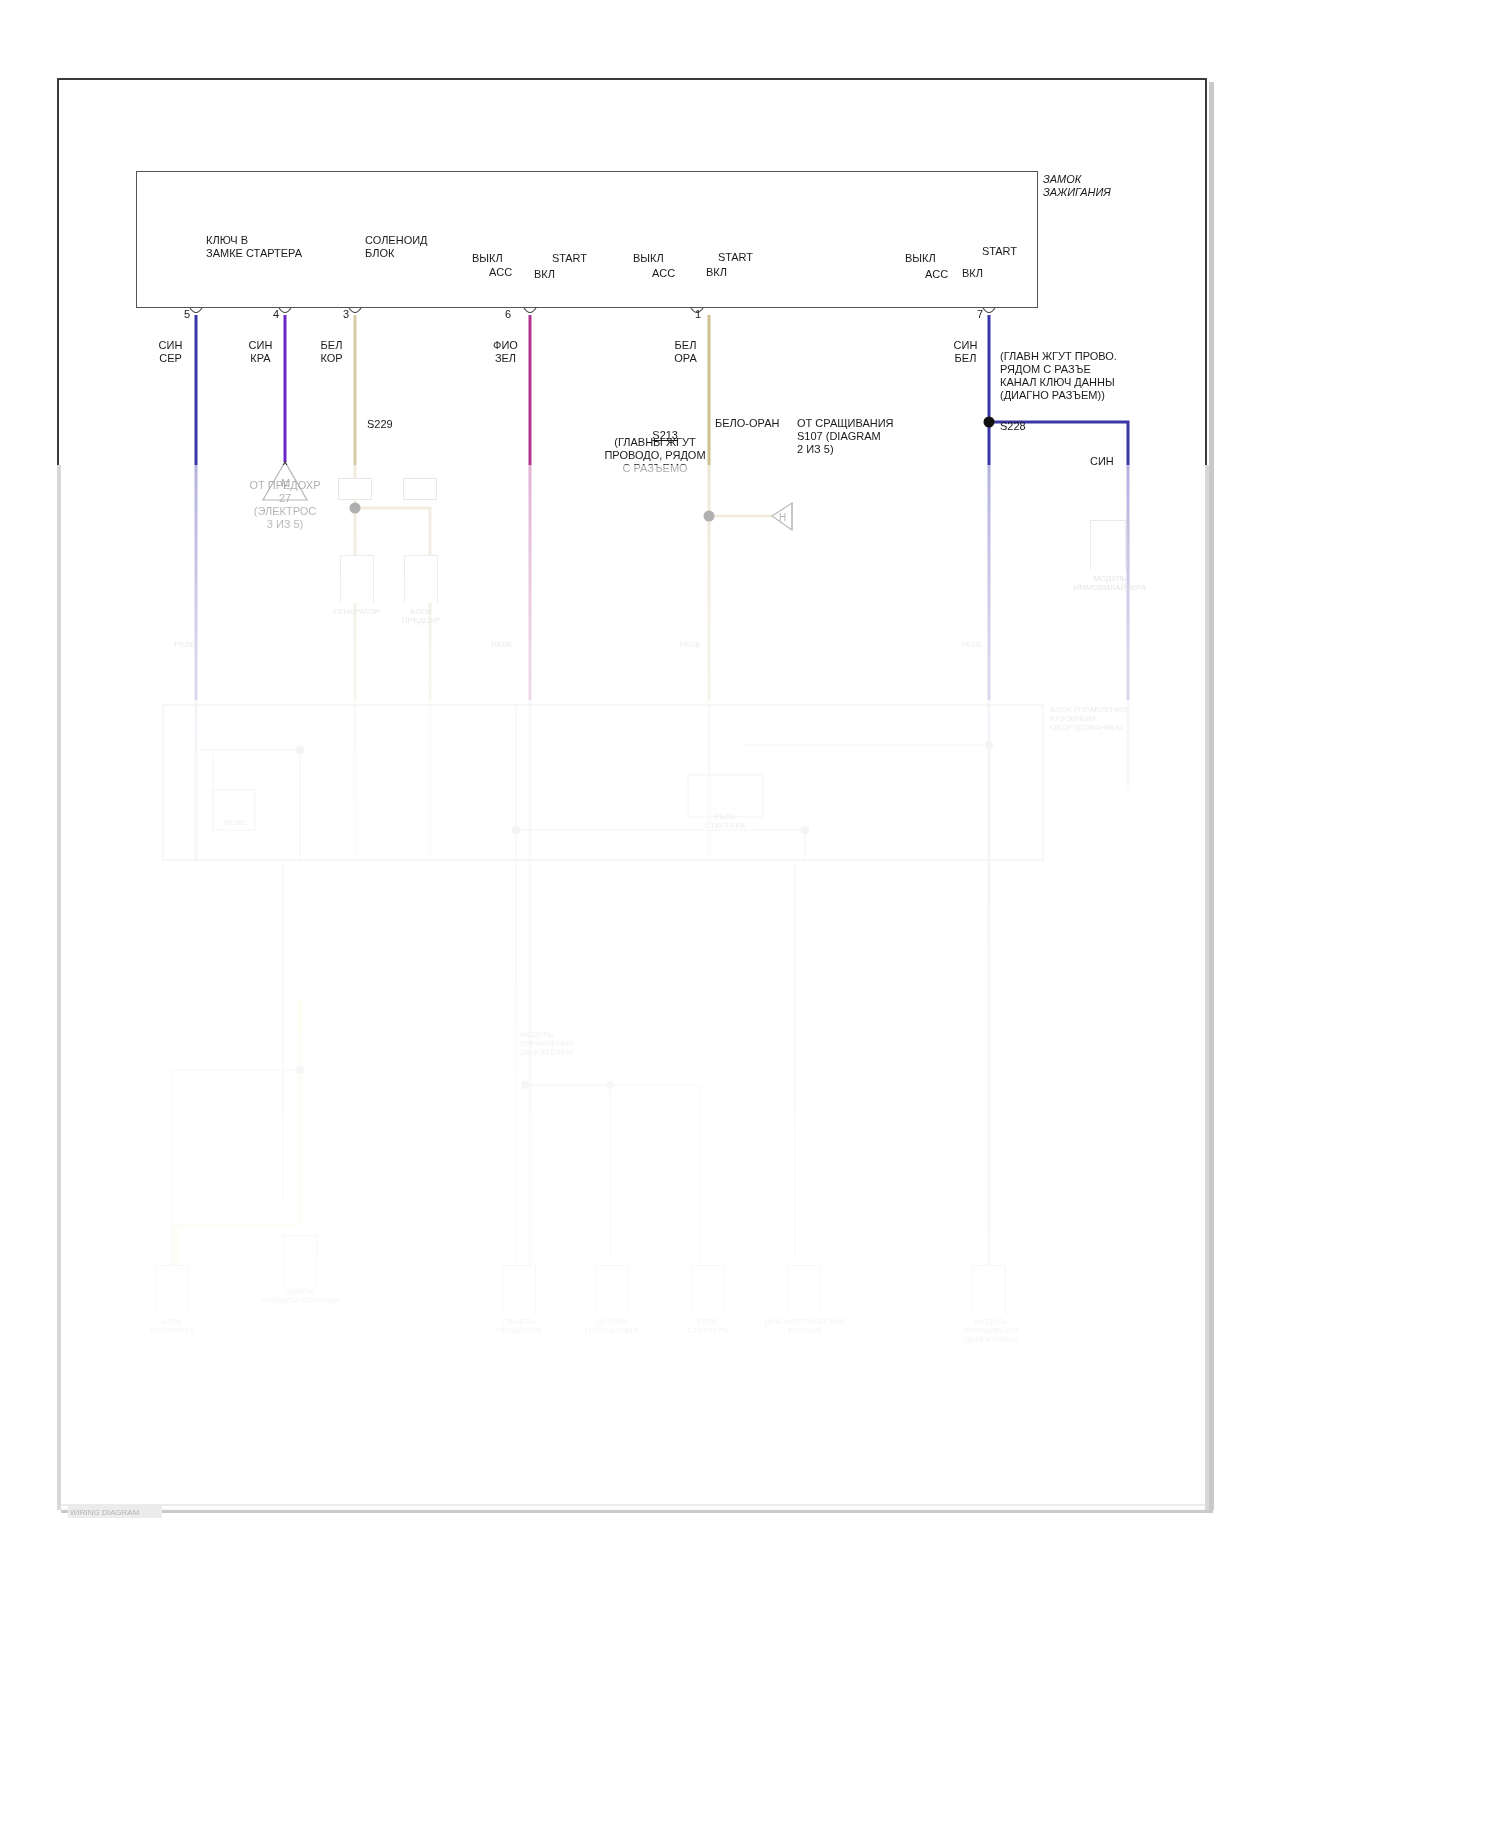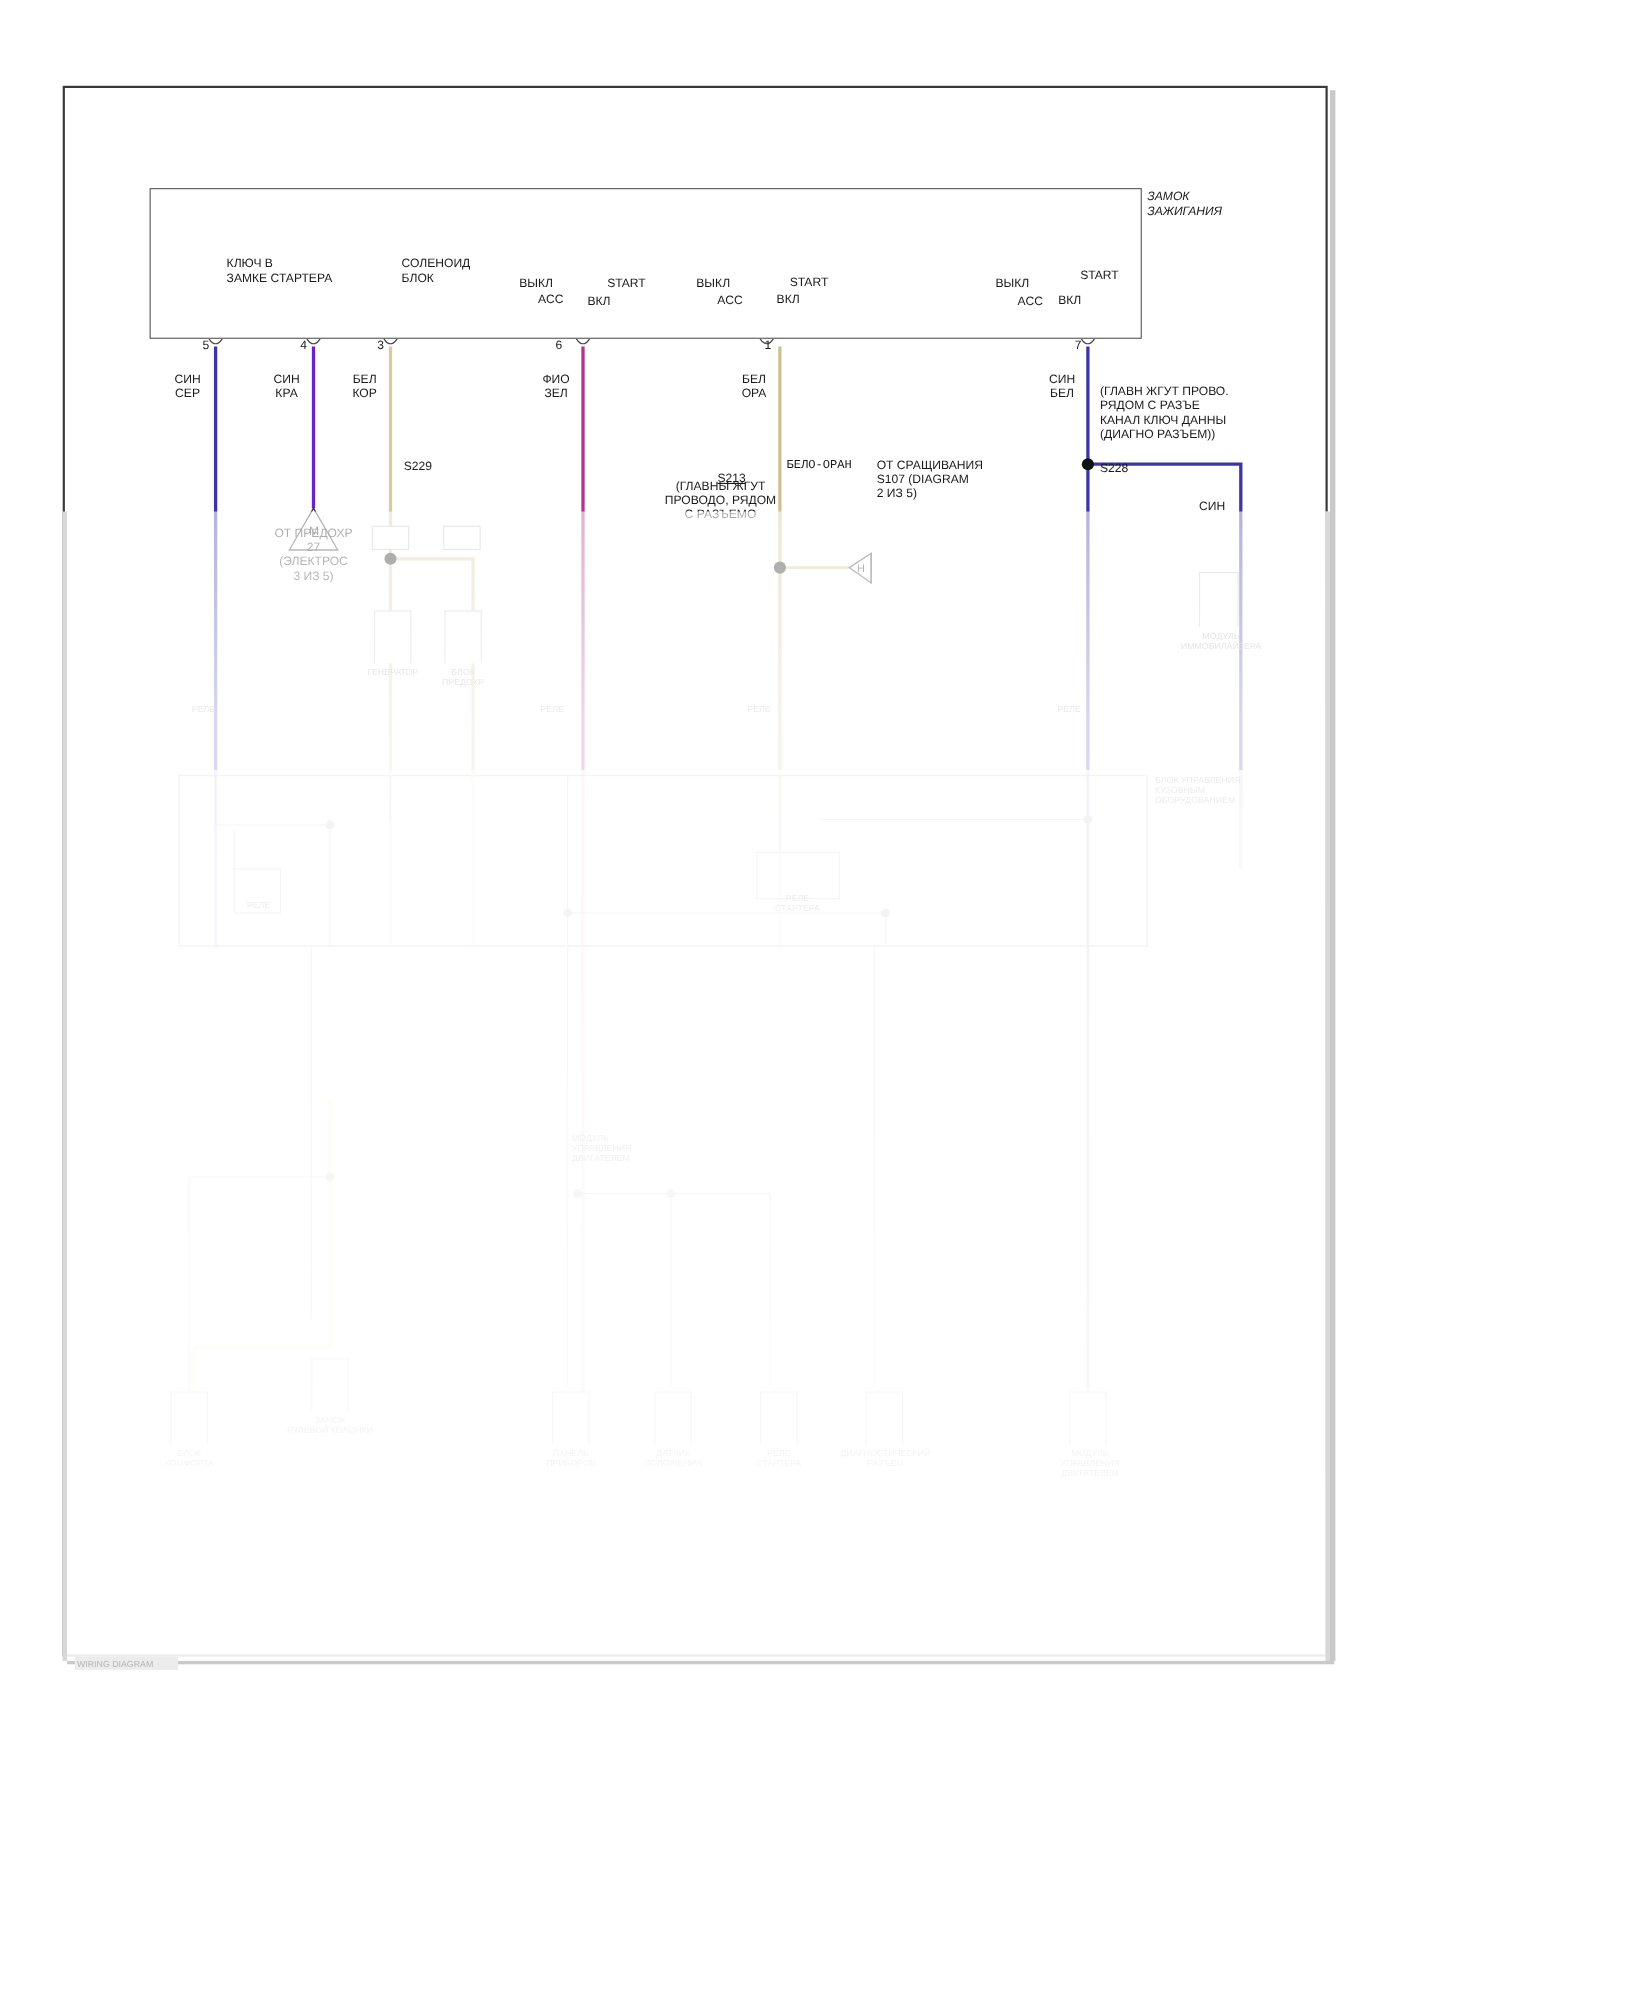--- a/index.html
+++ b/index.html
@@ -241,21 +241,21 @@
 (ЭЛЕКТРОС
 3 ИЗ 5)</div>
   <div class="lbl" style="left:281px;top:477px;font-size:11px;">M</div>
 
   <div class="lbl" style="left:367px;top:418px;text-align:center;">S229</div>
 
   <div class="lbl lbl-r" style="left:576px;top:429px;width:102px;">S213</div>
   <div class="lbl lbl-c" style="left:596px;top:436px;width:118px;">(ГЛАВНЫ ЖГУТ
 ПРОВОДО, РЯДОМ
 С РАЗЪЕМО</div>
-  <div class="lbl" style="left:715px;top:417px;font-family:Liberation Mono, monospace;">БЕЛО-ОРАН</div>
+  <div class="lbl" style="left:715px;top:417px;">БЕЛО-ОРАН</div>
   <div class="lbl" style="left:779px;top:511px;font-size:10px;">H</div>
   <div class="lbl" style="left:797px;top:417px;">ОТ СРАЩИВАНИЯ
 S107 (DIAGRAM
 2 ИЗ 5)</div>
 
   <div class="lbl" style="left:1000px;top:350px;">(ГЛАВН ЖГУТ ПРОВО.
 РЯДОМ С РАЗЪЕ
 КАНАЛ КЛЮЧ ДАННЫ
 (ДИАГНО РАЗЪЕМ))</div>
   <div class="lbl" style="left:1000px;top:420px;">S228</div>

